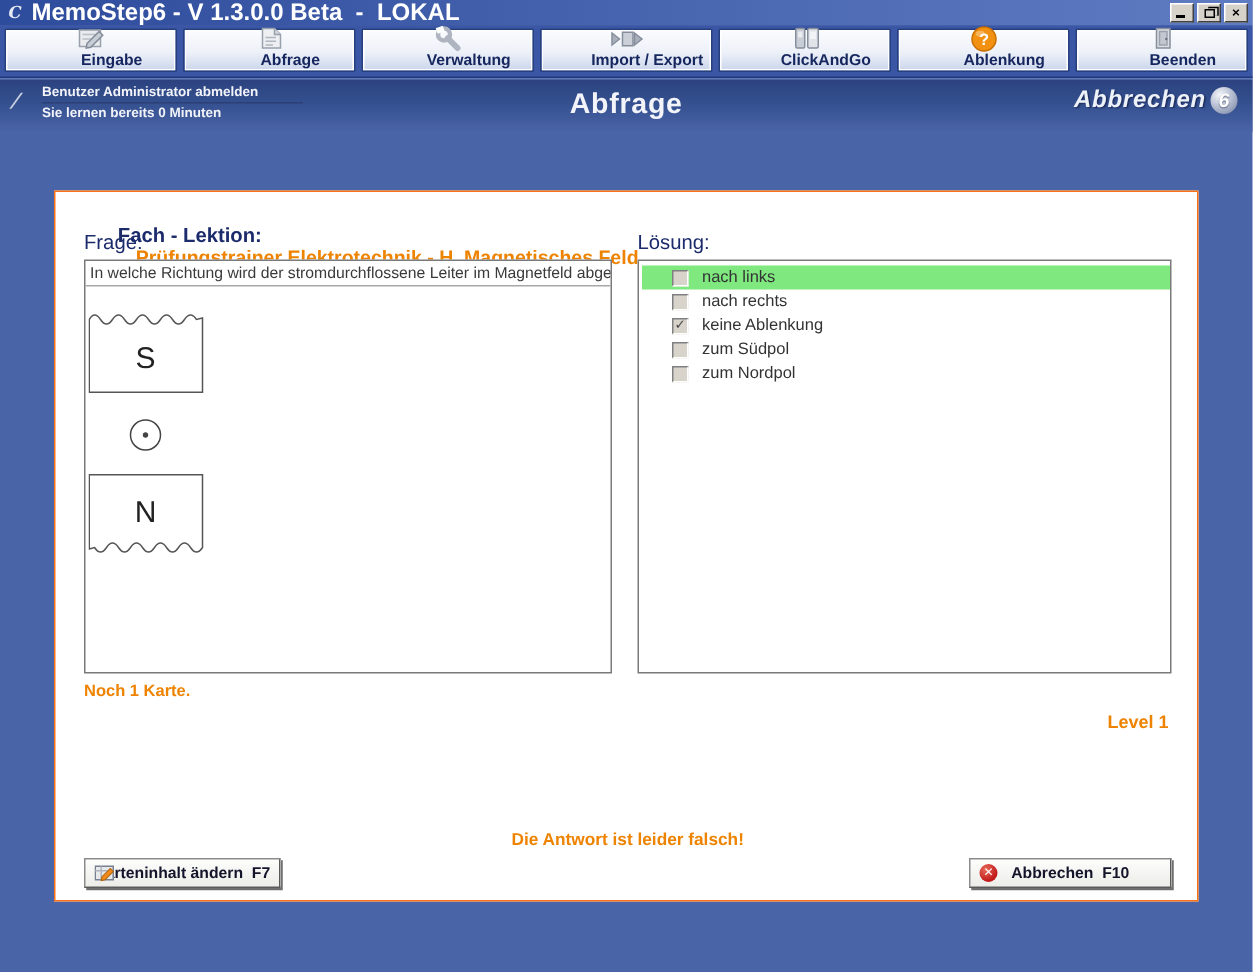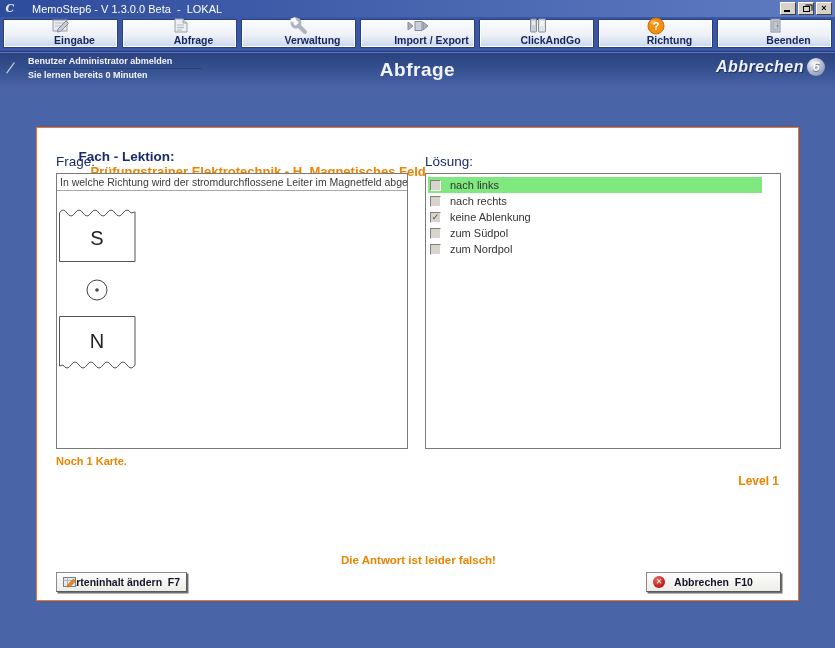--- a/index.html
+++ b/index.html
@@ -5,21 +5,21 @@
   html,body{margin:0;padding:0;}
   body{width:835px;height:648px;overflow:hidden;font-family:"Liberation Sans",sans-serif;
        -webkit-font-smoothing:antialiased;}
   .app{position:relative;width:835px;height:648px;background:#4A64A8;}
 
   
   .titlebar{position:absolute;left:0;top:0;width:835px;height:17px;
     background:linear-gradient(to right,#2E4C9C,#5F7CC2);display:flex;align-items:center;}
   .titlebar .appicon{width:14px;height:13px;margin-left:3px;color:#E6EAF4;
     font:italic bold 11px "DejaVu Serif",serif;line-height:13px;text-align:center;}
-  .titlebar .title{color:#fff;font-size:11px;font-weight:normal;margin-left:15px;white-space:pre;}
+  .titlebar .title{color:#fff;font-size:16px;font-weight:bold;margin-left:4px;white-space:pre;}
   .winbtns{position:absolute;right:3px;top:2px;display:flex;gap:2px;}
   .winbtn{width:16px;height:13px;background:#D6D2CA;border:1px solid;
     border-color:#FFFFFF #404040 #404040 #FFFFFF;box-sizing:border-box;position:relative;
     font:bold 9px "Liberation Sans",sans-serif;color:#000;text-align:center;line-height:10px;}
   .winbtn .minbar{position:absolute;left:3px;bottom:2px;width:6px;border-bottom:2px solid #000;}
   .winbtn .restsq{position:absolute;left:4px;top:3px;width:5px;height:4px;border:1px solid #000;
     box-shadow:2px -1px 0 -0.5px #D6D2CA,2.5px -1.5px 0 0 #000;}
 
   
   .toolbar{position:absolute;left:0;top:17px;width:835px;height:35px;background:#3A56A4;
@@ -65,21 +65,21 @@
     border:1px solid #7A7A7A;box-sizing:border-box;background:#FFFFFF;}
   .question-text{font-size:10.5px;color:#3A3A3A;padding:2px 3px;white-space:nowrap;
     overflow:hidden;border-bottom:1px solid #A8A8A8;}
   .diagram{position:absolute;left:2px;top:30px;}
 
   .cards-left{position:absolute;left:19px;top:327px;color:#EE8300;font-size:11px;font-weight:bold;}
   .level{position:absolute;right:19px;top:346px;color:#EE8300;font-size:12px;font-weight:bold;}
 
   .loesung-box{position:absolute;left:388px;top:45px;width:356px;height:276px;
     border:1px solid #7A7A7A;box-sizing:border-box;background:#FFFFFF;padding-top:3px;}
-  .answer-row{height:16px;display:flex;align-items:center;margin:0 0 0 2px;padding-left:2px;}
+  .answer-row{height:16px;display:flex;align-items:center;margin:0 0 0 2px;padding-left:20px;}
   .answer-row.highlighted{background:#7FE87F;width:332px;}
   .cb{width:11px;height:11px;background:#D8D4CC;border:1px solid;flex:0 0 11px;
     border-color:#808080 #FFFFFF #FFFFFF #808080;box-sizing:border-box;
     font:9px/9px "DejaVu Sans",sans-serif;color:#4A4A4A;text-align:center;}
   .answer-label{font-size:11px;color:#333333;margin-left:9px;}
 
   .feedback{position:absolute;left:0;top:426px;width:763px;text-align:center;
     color:#EE8300;font-size:11.5px;font-weight:bold;}
 
   
@@ -171,21 +171,21 @@
       <span class="tlabel">ClickAndGo</span>
     </div>
     <div class="toolbtn">
       <span class="ticon">
         <svg width="18" height="18" viewBox="0 0 18 18">
             <circle cx="9" cy="9" r="8" fill="#F29111" stroke="#C86F00"></circle>
             <ellipse cx="6.5" cy="5.5" rx="3" ry="2" fill="#F8BE6E" opacity="0.8"></ellipse>
             <text x="9" y="13" text-anchor="middle" font-family="Liberation Sans, sans-serif" font-size="11" font-weight="bold" fill="#FFFFFF">?</text>
           </svg>
       </span>
-      <span class="tlabel">Richtung</span>
+      <span class="tlabel">Ablenkung</span>
     </div>
     <div class="toolbtn">
       <span class="ticon">
         <svg width="18" height="17" viewBox="0 0 18 17">
             <rect x="5" y="2" width="9" height="13" fill="#DADDE2" stroke="#868E9C"></rect>
             <rect x="7" y="4" width="5" height="9" fill="#C2C7D0" stroke="#9AA1AD"></rect>
             <circle cx="11.5" cy="9" r="0.8" fill="#6B7280"></circle>
           </svg>
       </span>
       <span class="tlabel">Beenden</span>

